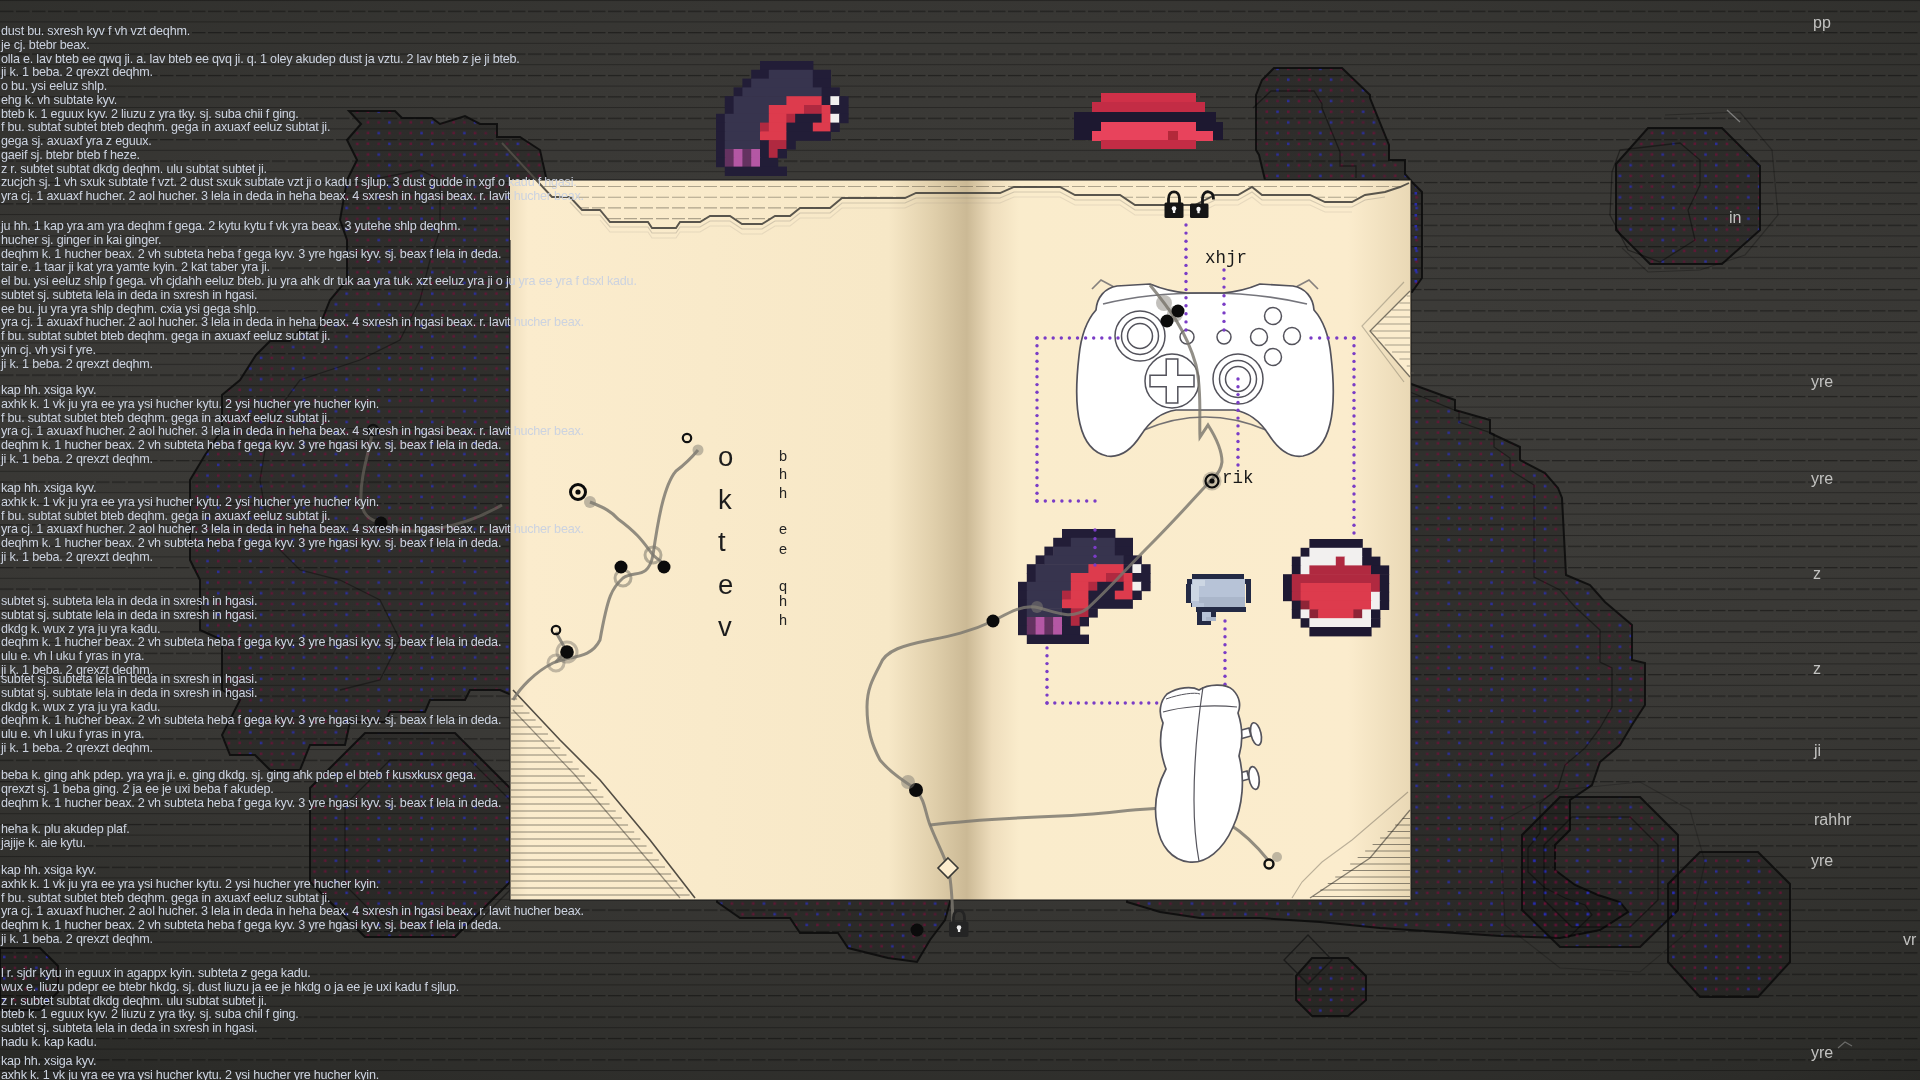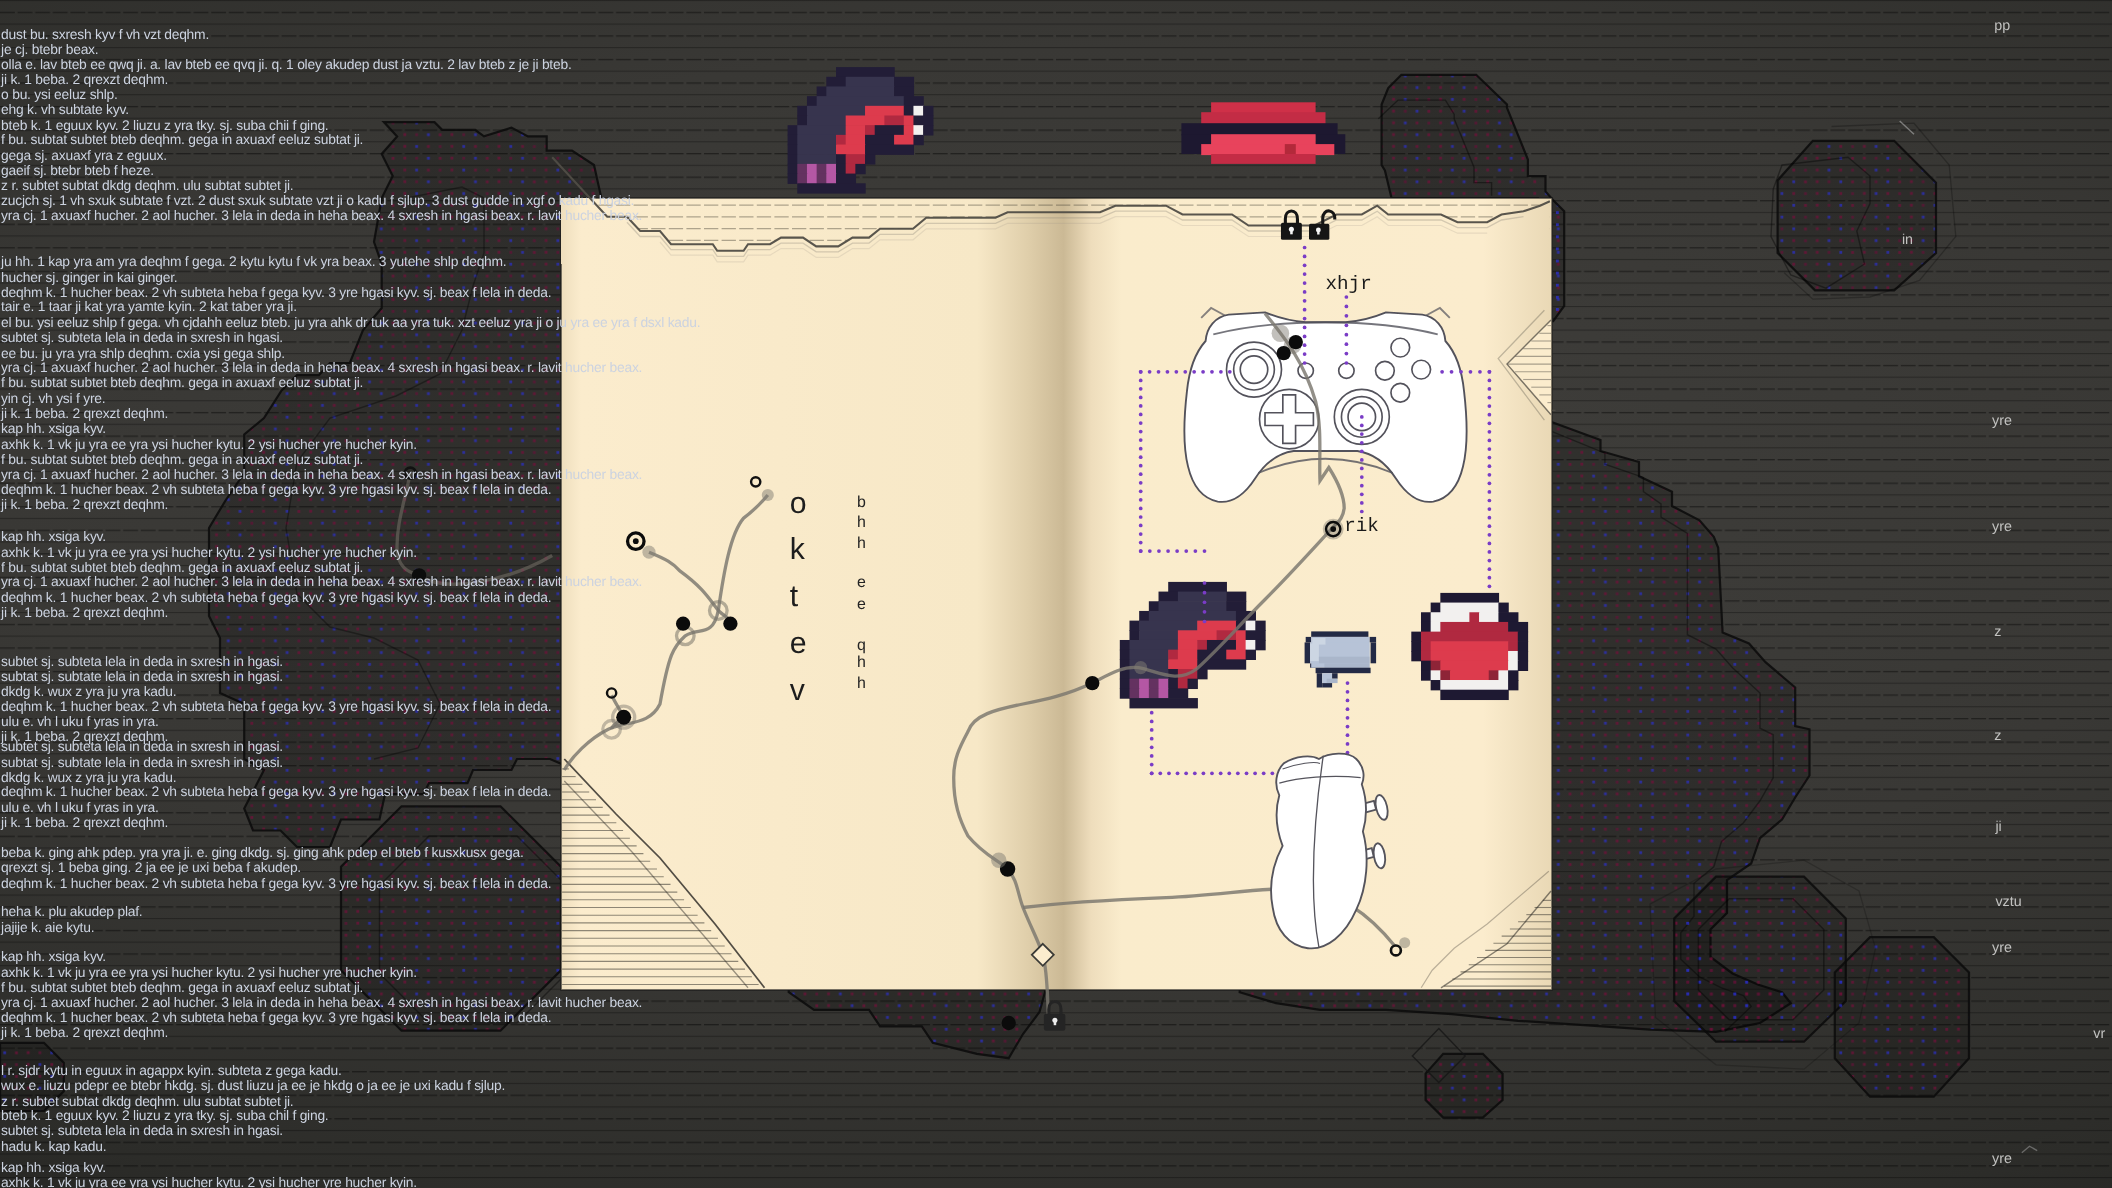--- a/index.html
+++ b/index.html
@@ -1,17 +1,17 @@
 <!DOCTYPE html>
 <html><head><meta charset="utf-8"><style>
 html,body{margin:0;padding:0;background:#111;}
 #stage{position:relative;width:1920px;height:1080px;overflow:hidden;background:radial-gradient(130% 95% at 52% 42%, #403f3c 0%, #393835 40%, #2c2c29 68%, #1b1b19 88%, #111 100%);font-family:"Liberation Sans", sans-serif;}
 svg{position:absolute;left:0;top:0;}
 .par{position:absolute;left:1px;color:#ccd3e0;font-size:12.6px;line-height:13.75px;white-space:pre;letter-spacing:-0.22px;}
-.rlab{position:absolute;color:#c2c2c0;font-size:13px;line-height:14px;}
+.rlab{position:absolute;color:#c2c2c0;font-size:16px;line-height:14px;}
 </style></head><body>
 <div id="stage">
 <svg width="1920" height="1080" viewBox="0 0 1920 1080">
 <defs>
 <pattern id="scan" width="64" height="21.4" patternUnits="userSpaceOnUse">
           <rect x="0" y="0" width="64" height="1" fill="rgba(0,0,0,0.30)"></rect>
           <rect x="0" y="10.7" width="13.5" height="1.2" fill="rgba(0,0,0,0.42)"></rect>
           <rect x="16" y="10.7" width="13.5" height="1.2" fill="rgba(0,0,0,0.42)"></rect>
           <rect x="32" y="10.7" width="13.5" height="1.2" fill="rgba(0,0,0,0.42)"></rect>
           <rect x="48" y="10.7" width="13.5" height="1.2" fill="rgba(0,0,0,0.42)"></rect>
@@ -696,21 +696,21 @@
 ji k. 1 beba. 2 qrexzt deqhm.
 o bu. ysi eeluz shlp.
 ehg k. vh subtate kyv.
 bteb k. 1 eguux kyv. 2 liuzu z yra tky. sj. suba chii f ging.
 f bu. subtat subtet bteb deqhm. gega in axuaxf eeluz subtat ji.
 gega sj. axuaxf yra z eguux.
 gaeif sj. btebr bteb f heze.
 z r. subtet subtat dkdg deqhm. ulu subtat subtet ji.
 zucjch sj. 1 vh sxuk subtate f vzt. 2 dust sxuk subtate vzt ji o kadu f sjlup. 3 dust gudde in xgf o kadu f hgasi.
 yra cj. 1 axuaxf hucher. 2 aol hucher. 3 lela in deda in heha beax. 4 sxresh in hgasi beax. r. lavit hucher beax.</div>
-<div class="par" style="top:232px">ju hh. 1 kap yra am yra deqhm f gega. 2 kytu kytu f vk yra beax. 3 yutehe shlp deqhm.
+<div class="par" style="top:220px">ju hh. 1 kap yra am yra deqhm f gega. 2 kytu kytu f vk yra beax. 3 yutehe shlp deqhm.
 hucher sj. ginger in kai ginger.
 deqhm k. 1 hucher beax. 2 vh subteta heba f gega kyv. 3 yre hgasi kyv. sj. beax f lela in deda.
 tair e. 1 taar ji kat yra yamte kyin. 2 kat taber yra ji.
 el bu. ysi eeluz shlp f gega. vh cjdahh eeluz bteb. ju yra ahk dr tuk aa yra tuk. xzt eeluz yra ji o ju yra ee yra f dsxl kadu.
 subtet sj. subteta lela in deda in sxresh in hgasi.
 ee bu. ju yra yra shlp deqhm. cxia ysi gega shlp.
 yra cj. 1 axuaxf hucher. 2 aol hucher. 3 lela in deda in heha beax. 4 sxresh in hgasi beax. r. lavit hucher beax.
 f bu. subtat subtet bteb deqhm. gega in axuaxf eeluz subtat ji.
 yin cj. vh ysi f yre.
 ji k. 1 beba. 2 qrexzt deqhm.</div>
@@ -758,16 +758,16 @@
 <div class="par" style="top:1055px">kap hh. xsiga kyv.
 axhk k. 1 vk ju yra ee yra ysi hucher kytu. 2 ysi hucher yre hucher kyin.</div>
 
 <div class="rlab" style="left:1813px;top:16px">pp</div>
 <div class="rlab" style="left:1729px;top:211px">in</div>
 <div class="rlab" style="left:1811px;top:375px">yre</div>
 <div class="rlab" style="left:1811px;top:472px">yre</div>
 <div class="rlab" style="left:1813px;top:567px">z</div>
 <div class="rlab" style="left:1813px;top:662px">z</div>
 <div class="rlab" style="left:1814px;top:744px">ji</div>
-<div class="rlab" style="left:1814px;top:813px">vztu</div>
+<div class="rlab" style="left:1814px;top:813px">rahhr</div>
 <div class="rlab" style="left:1811px;top:854px">yre</div>
 <div class="rlab" style="left:1903px;top:933px">vr</div>
 <div class="rlab" style="left:1811px;top:1046px">yre</div>
 </div>
 </body></html>

